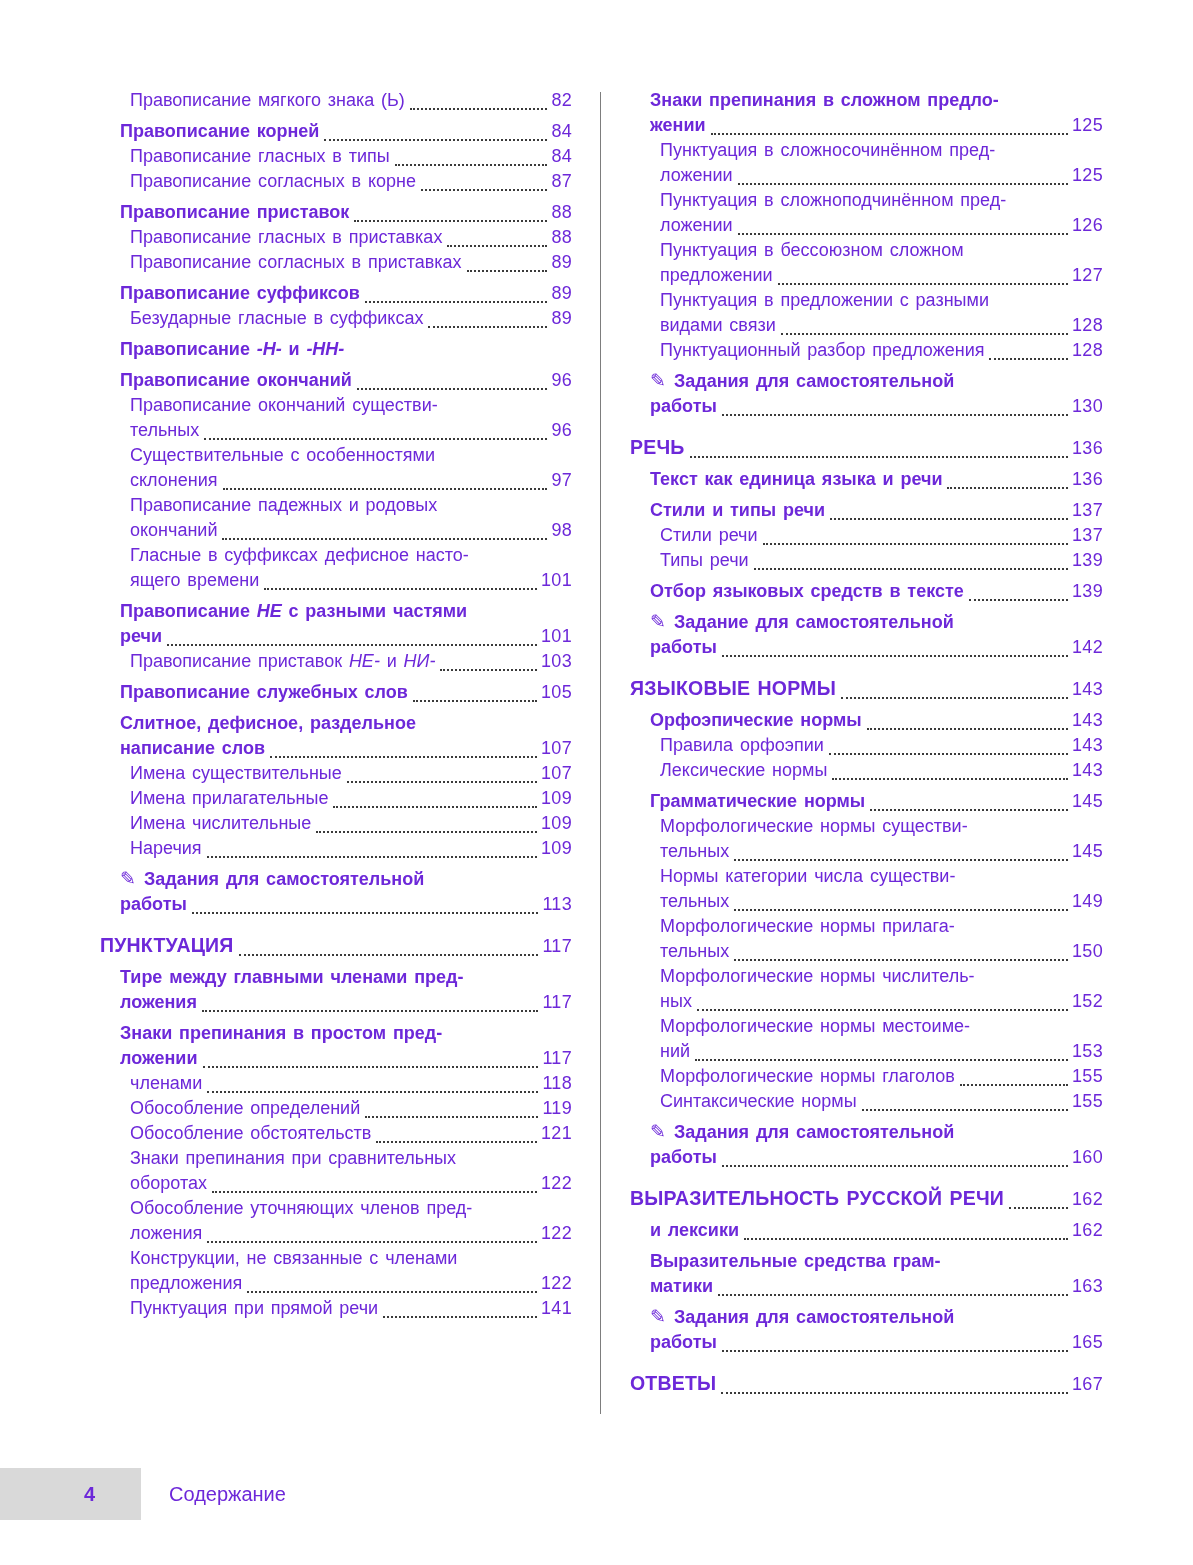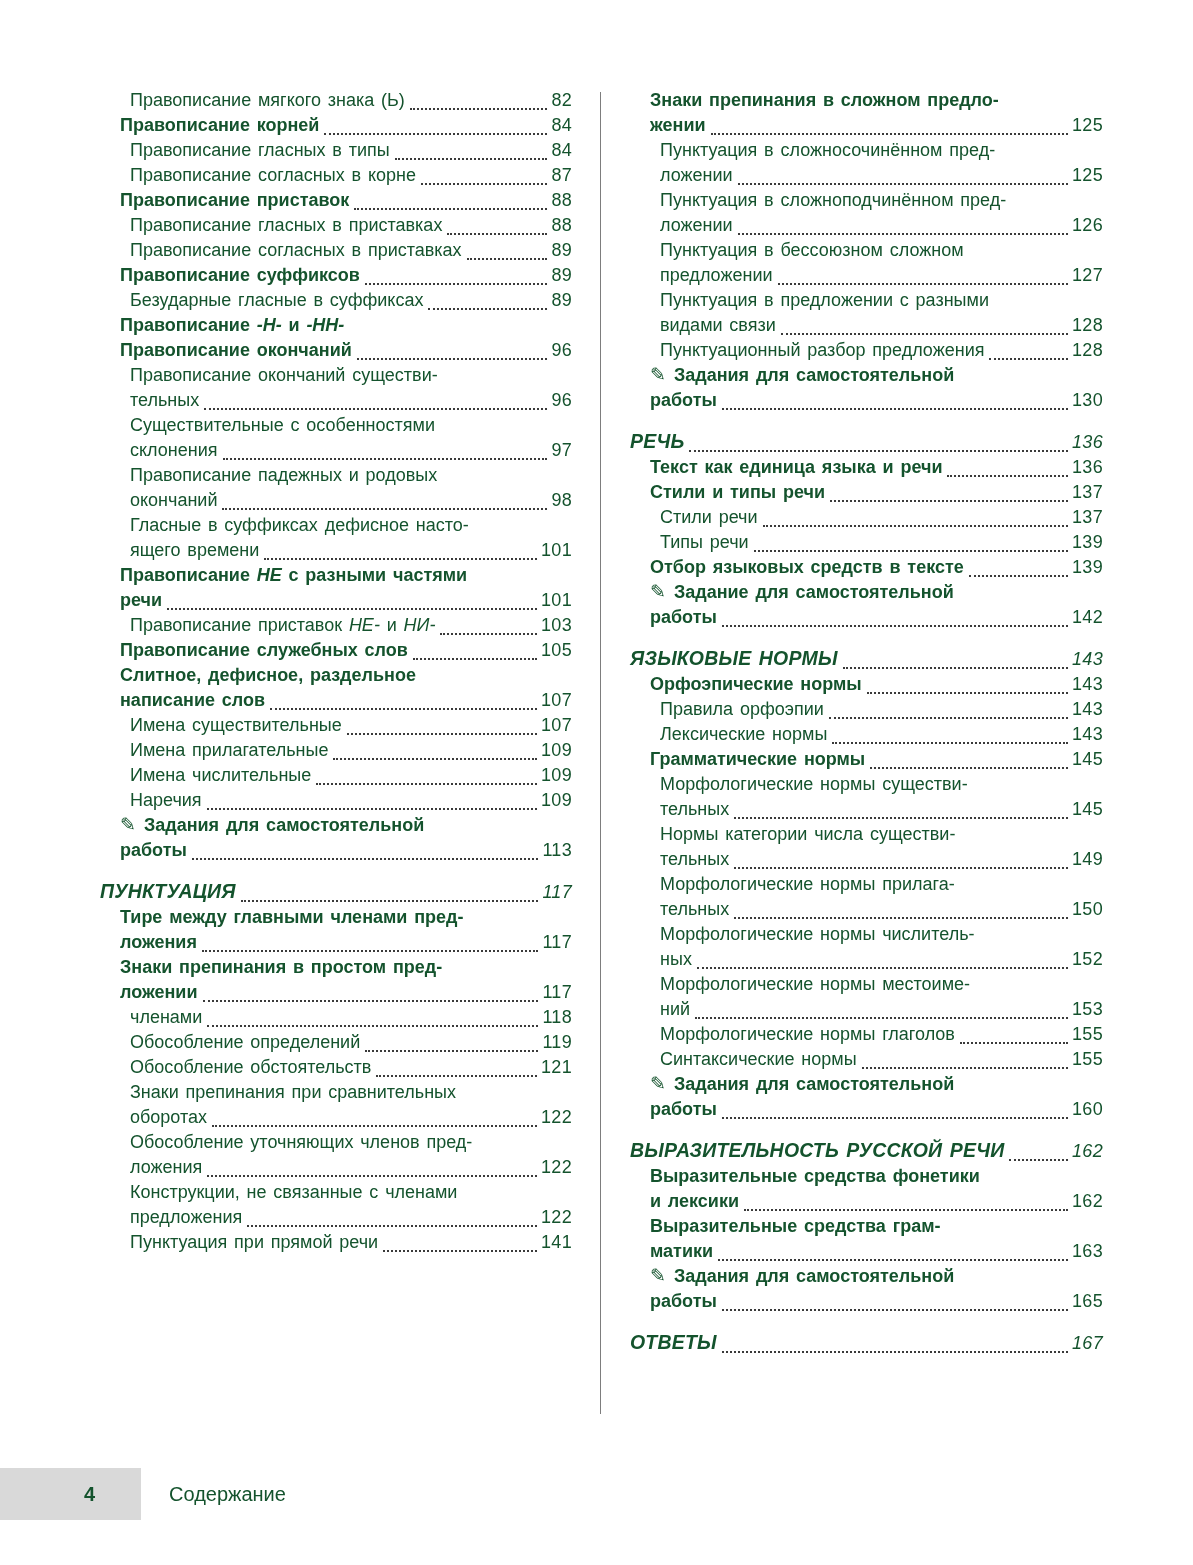--- a/index.html
+++ b/index.html
@@ -1,38 +1,38 @@
 <!DOCTYPE html>
 <html><head>
 <meta charset="utf-8">
 <style>
   html,body { margin:0; padding:0; background:#ffffff; }
   .page {
     position:relative;
     width:1193px; height:1565px;
     background:#ffffff;
     font-family:"Liberation Sans", sans-serif;
-    color:#14532d;
+    color:#6d28d9;
     overflow:hidden;
   }
   .col {
     position:absolute; top:88px;
     font-size:18px; line-height:25px;
     word-spacing:0.10em;
   }
   .col-left  { left:100px; width:472px; }
   .col-right { left:630px; width:473px; }
   .divider {
     position:absolute; left:600px; top:92px;
     width:1px; height:1322px; background:#7d7d7d;
   }
   .entry { margin:0; }
   .entry.normal  { margin-left:30px; }
-  .entry.bold    { margin-left:20px; font-weight:bold; margin-top:0; }
-  .entry.section { margin-left:0;  font-weight:bold; margin-top:16px; font-size:19.5px; letter-spacing:0.2px;font-style:italic; }
+  .entry.bold    { margin-left:20px; font-weight:bold; margin-top:6px; }
+  .entry.section { margin-left:0;  font-weight:bold; margin-top:16px; font-size:19.5px; letter-spacing:0.2px; }
   .col > .entry:first-child { margin-top:0; }
   .line { display:flex; align-items:baseline; }
   .txt { white-space:pre-wrap; }
   .txt .it { font-style:italic; }
   .dots {
     flex:1 1 auto; min-width:14px;
     border-bottom:2px dotted #3a3a3a;
     margin:0 4px 3px 5px;
     align-self:flex-end;
   }
@@ -564,23 +564,20 @@
       </div>
       <div class="entry section">
         <div class="line">
           <span class="txt">ВЫРАЗИТЕЛЬНОСТЬ РУССКОЙ РЕЧИ</span>
           <span class="dots"></span>
           <span class="pg">162</span>
         </div>
       </div>
       <div class="entry bold">
         <div class="line">
-          <span class="txt">Выразительные средства фонетики</span>
-        </div>
-        <div class="line">
           <span class="txt">и лексики</span>
           <span class="dots"></span>
           <span class="pg">162</span>
         </div>
       </div>
       <div class="entry bold">
         <div class="line">
           <span class="txt">Выразительные средства грам-</span>
         </div>
         <div class="line">

